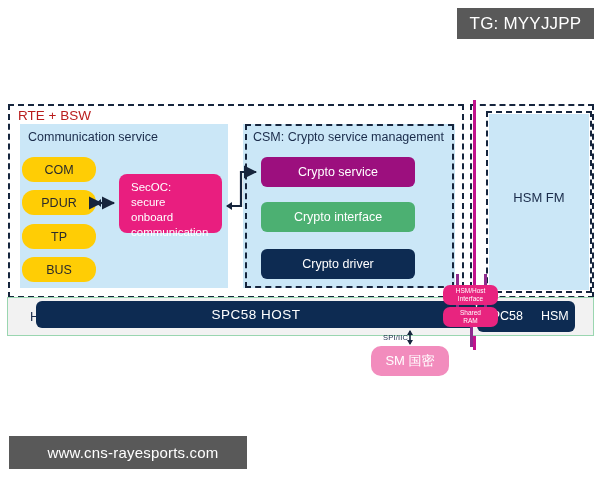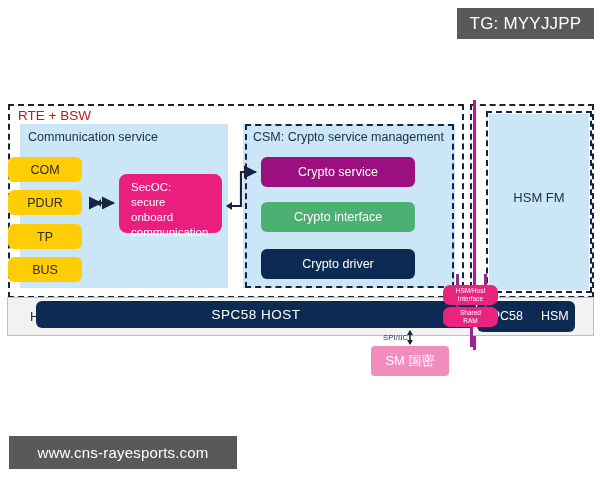--- a/index.html
+++ b/index.html
@@ -25,20 +25,21 @@
     justify-content: center;
     letter-spacing: .2px;
   }
   #tg-badge {
     left: 457px; top: 8px; width: 137px; height: 31px;
     font-size: 17px;
   }
   #url-badge {
     left: 9px; top: 436px; width: 228px; height: 33px;
     font-size: 15px;
+    padding-left: 10px;
   }
 
   
   .dashbox {
     position: absolute;
     border: 2px dashed #16253d;
     box-sizing: border-box;
   }
   #rte-bsw { left: 8px; top: 104px; width: 456px; height: 194px; }
   #hsm-zone { left: 470px; top: 104px; width: 124px; height: 194px; }
@@ -95,23 +96,23 @@
   
   #magenta-divider {
     position: absolute;
     left: 473px; top: 100px; width: 2.5px; height: 250px;
     background: #c2128d;
   }
 
   
   .ybox {
     position: absolute;
-    left: 8px; width: 74px; height: 25px;
+    left: 22px; width: 74px; height: 25px;
     background: #ffcd05;
-    border-radius: 6px;
+    border-radius: 12px;
     display: flex; align-items: center; justify-content: center;
     font-size: 12.5px;
     color: #2b2b2b;
   }
   #ybox-0 { top: 157px; }
   #ybox-1 { top: 190px; }
   #ybox-2 { top: 224px; }
   #ybox-3 { top: 257px; }
 
   
@@ -202,21 +203,21 @@
   #stem-b { left: 484px; top: 274px; height: 13px; }
   #stem-c { left: 456px; top: 302px; height: 7px; }
   #stem-d { left: 484px; top: 302px; height: 7px; }
   #stem-e { left: 470px; top: 325px; height: 22px; }
 
   
   #sm-box {
     position: absolute;
     left: 371px; top: 346px; width: 78px; height: 30px;
     background: #f28cbd;
-    border-radius: 4px;
+    border-radius: 10px;
     display: flex; align-items: center; justify-content: center;
     color: #ffffff;
     font-size: 13px;
   }
   #spiiic-label {
     position: absolute;
     left: 383px; top: 333px;
     font-size: 7.5px;
     color: #1a2b4a;
     letter-spacing: .2px;

